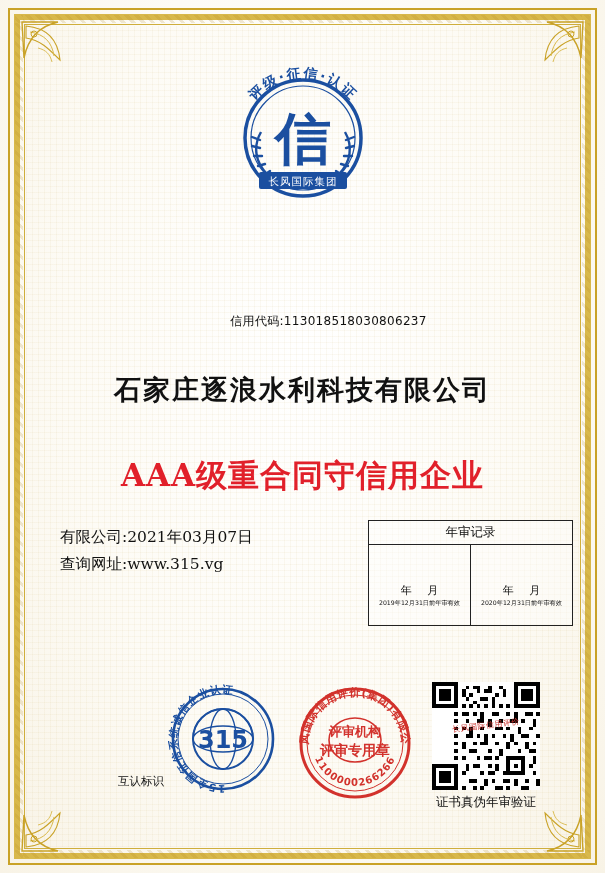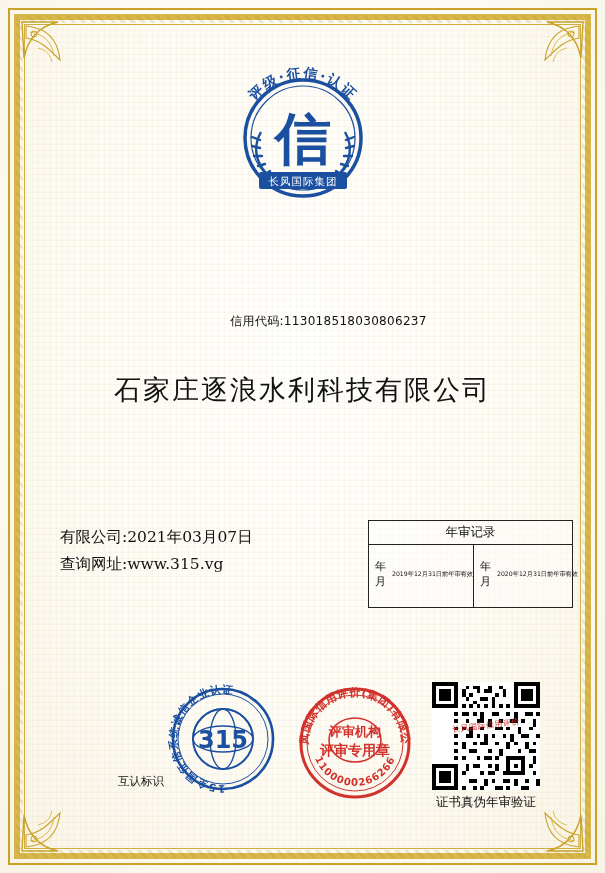--- a/index.html
+++ b/index.html
@@ -113,21 +113,21 @@
     letter-spacing: 0.3px;
     padding-left: 52px;
   }
   .company {
     position: absolute;
     top: 340px;
     left: 0;
     right: 0;
     text-align: center;
     font-family: "DejaVu Sans", sans-serif;
-    font-weight: normal;
+    font-weight: bold;
     font-size: 27px;
     letter-spacing: 2px;
     color: #111111;
     white-space: nowrap;
   }
   .grade {
     position: absolute;
     top: 423px;
     left: 0;
     right: 0;
@@ -150,21 +150,21 @@
     line-height: 27px;
   }
   .info-list div { white-space: nowrap; }
 
   
   .review-table {
     position: absolute;
     top: 488px;
     left: 336px;
     width: 205px;
-    height: 88px;
+    height: 106px;
     border: 1.2px solid #222;
     box-sizing: border-box;
     background: rgba(255,255,255,0.4);
   }
   .review-head {
     height: 23px;
     border-bottom: 1.2px solid #222;
     display: flex;
     align-items: center;
     justify-content: center;
@@ -173,24 +173,24 @@
     color: #111;
   }
   .review-body {
     display: flex;
     height: calc(100% - 23px);
   }
   .review-cell {
     flex: 1 1 50%;
     position: relative;
     display: flex;
-    flex-direction: row;
+    flex-direction: column;
     justify-content: flex-end;
     align-items: center;
-    padding-bottom: 4px;
+    padding-bottom: 18px;
   }
   .review-cell + .review-cell { border-left: 1.2px solid #222; }
   .review-ym {
     font-family: "DejaVu Sans", sans-serif;
     font-size: 11px;
     color: #111;
     letter-spacing: 6px;
     padding-left: 6px;
     margin-bottom: 1px;
   }
@@ -342,20 +342,21 @@
       </svg>
     </div>
 
 
     <div class="credit-code">
       <span>信用代码:</span><span>113018518030806237</span>
     </div>
 
     <div class="company">石家庄逐浪水利科技有限公司</div>
 
+    <div class="grade">AAA级重合同守信用企业</div>
 
     <div class="info-list">
       <div>
         <span>有限公司:</span><span>2021年03月07日</span>
       </div>
       <div>
         <span>查询网址:</span><span>www.315.vg</span>
       </div>
     </div>
 

